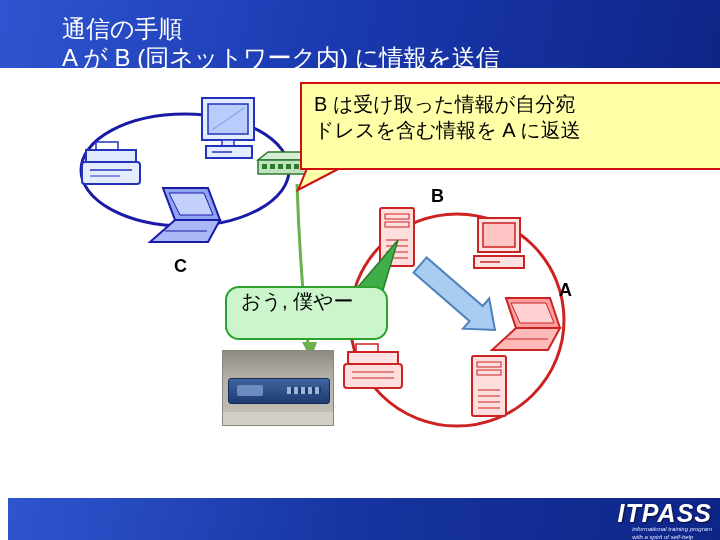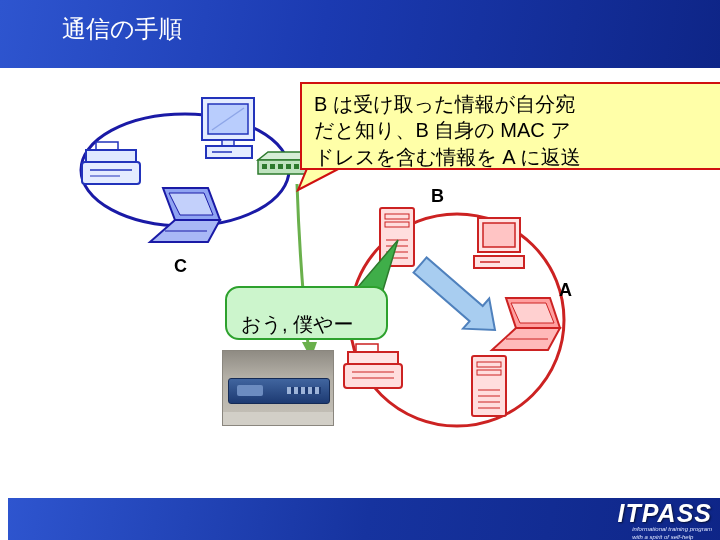--- a/index.html
+++ b/index.html
@@ -34,21 +34,21 @@
   
   .callout {
     position:absolute; left:300px; top:82px; width:422px; height:88px;
     background:#ffffa8; border:2.5px solid #d01010; box-sizing:border-box;
     padding:7px 10px 0 12px; color:#000; font-size:20px; line-height:1.32; z-index:3;
   }
   
   .bubble {
     position:absolute; left:225px; top:286px; width:163px; height:54px;
     background:#ccf5cc; border:2px solid #2da12d; border-radius:14px;
-    box-sizing:border-box; display:flex; align-items:flex-end; padding-left:14px;
+    box-sizing:border-box; display:flex; align-items:flex-start; padding-left:14px;
     font-size:20px; color:#000; z-index:3;
   }
   
   .net-label { position:absolute; font-weight:bold; font-size:18px; color:#000; z-index:3; }
   .label-c { left:174px; top:256px; }
   .label-b { left:431px; top:186px; }
   .label-a { left:559px; top:280px; }
   
   .photo {
     position:absolute; left:222px; top:350px; width:112px; height:76px;
@@ -70,20 +70,21 @@
   }
   .photo-bottom { position:absolute; left:0; bottom:0; width:100%; height:13px; background:#d2cfc7; }
 </style>
 </head>
 <body>
 
 <div class="slide">
 
   <div class="header">
     <div class="line">通信の手順</div>
+    <div class="line">A が B (同ネットワーク内) に情報を送信</div>
   </div>
 
   <svg class="diagram" viewBox="0 0 720 540">
 
     <ellipse cx="185" cy="170" rx="104" ry="56" fill="none" stroke="#1a1aa6" stroke-width="3"></ellipse>
 
     <g>
       <rect x="202" y="98" width="52" height="42" fill="#e4ecff" stroke="#2233bb" stroke-width="2"></rect>
       <rect x="208" y="104" width="40" height="30" fill="#b9cdfd" stroke="#2233bb" stroke-width="1.5"></rect>
       <line x1="212" y1="130" x2="244" y2="108" stroke="#8ea6e8" stroke-width="1.5"></line>
@@ -171,21 +172,20 @@
   <div class="photo">
     <div class="router-bar">
       <div class="router-face"></div>
       <div class="router-ports"></div>
     </div>
     <div class="photo-bottom"></div>
   </div>
 
   <div class="callout">
     <div>B は受け取った情報が自分宛</div>
-    <div>だと知り、B 自身の MAC ア</div>
     <div>ドレスを含む情報を A に返送</div>
   </div>
 
   <div class="bubble">
     <span>おう, 僕やー</span>
   </div>
 
   <div class="net-label label-c">C</div>
   <div class="net-label label-b">B</div>
   <div class="net-label label-a">A</div>

